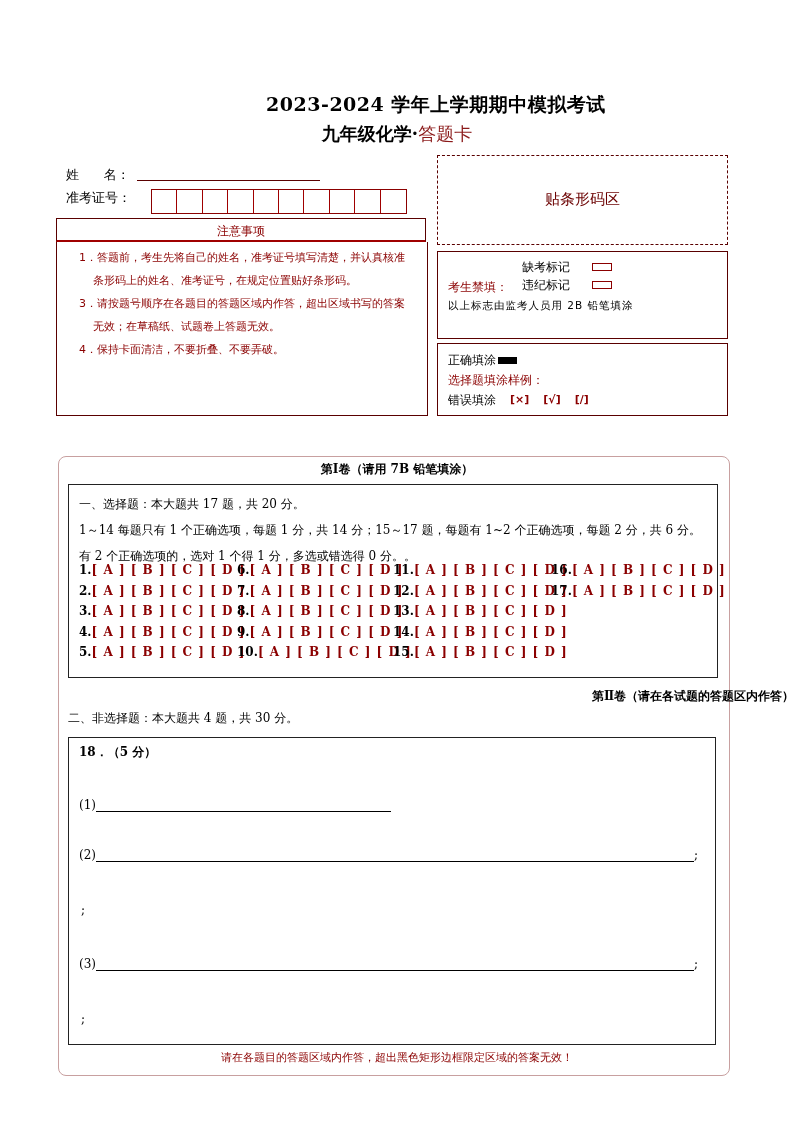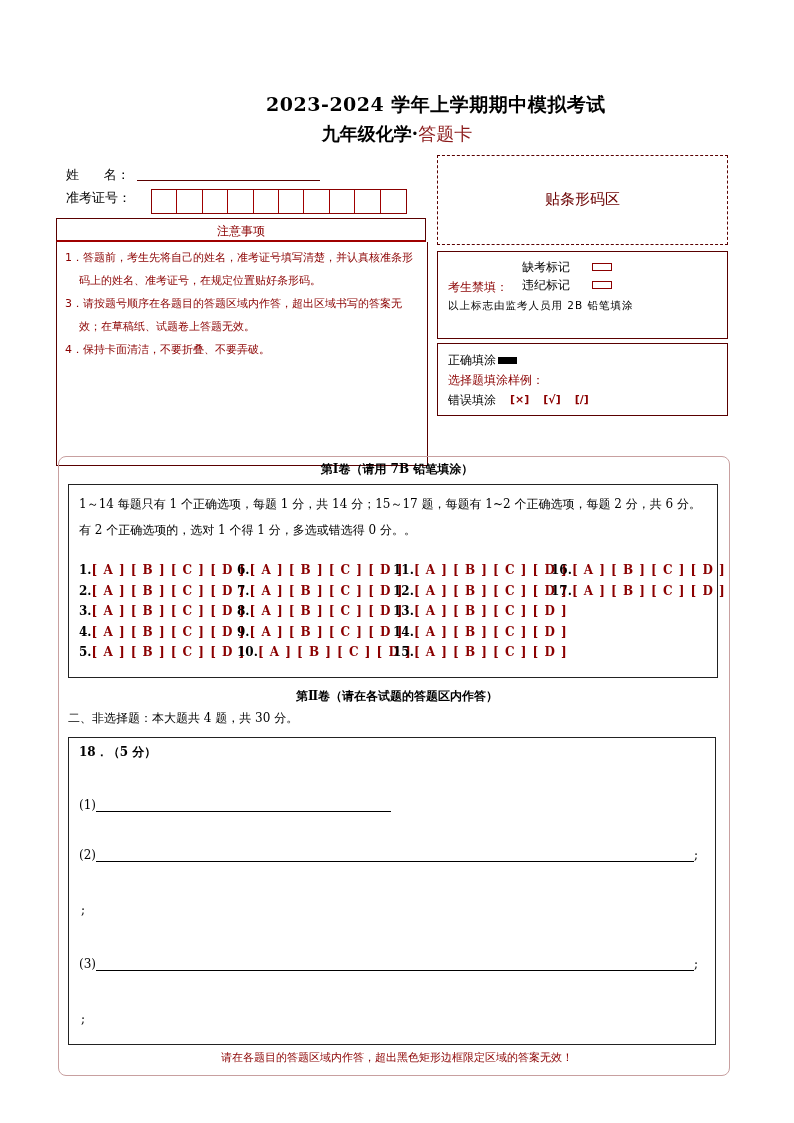--- a/index.html
+++ b/index.html
@@ -9,22 +9,22 @@
   .title1 { left: 0; width: 794px; top: 92px; text-align: center; font-size: 19px; font-weight: bold; letter-spacing: 0.5px; padding-left: 39px; }
   .title2 { left: 0; width: 794px; top: 122px; text-align: center; font-size: 18px; font-weight: bold; }
   .title2 .red { color: #8b1a1a; font-weight: normal; }
   .lbl { font-family: "DejaVu Sans", sans-serif; font-size: 13px; }
   .name-line { left: 137px; top: 180px; width: 183px; border-bottom: 1px solid #5a0000; height: 0; }
   .idgrid { left: 151px; top: 189px; display: flex; border: 1px solid #8b0000; }
   .idgrid div { width: 25.4px; height: 23px; border-right: 1px solid #a00000; box-sizing: border-box; }
   .idgrid div:last-child { border-right: none; }
   .notice-head { left: 56px; top: 218px; width: 370px; height: 24px; border: 1px solid #5a0000; border-bottom: 2px solid #a00000;
                  text-align: center; line-height: 24px; font-family: "DejaVu Sans", sans-serif; font-size: 12px; color: #8b0000; box-sizing: border-box; }
-  .notice-body { left: 56px; top: 242px; width: 372px; height: 224px; border: 1px solid #5a0000; border-top: none; box-sizing: border-box;
-                 padding: 4px 6px; font-family: "DejaVu Sans", sans-serif; font-size: 11px; color: #8b0000; line-height: 23px; }
+  .notice-body { left: 56px; top: 242px; width: 372px; height: 174px; border: 1px solid #5a0000; border-top: none; box-sizing: border-box;
+                 padding: 4px 20px; font-family: "DejaVu Sans", sans-serif; font-size: 11px; color: #8b0000; line-height: 23px; }
   .notice-body .item { padding-left: 16px; text-indent: -14px; }
   .barcode { left: 437px; top: 155px; width: 291px; height: 90px; border: 1px dashed #5a0000; box-sizing: border-box;
              text-align: center; line-height: 86px; font-family: "DejaVu Sans", sans-serif; font-size: 15px; color: #6b0000; }
   .forbid { left: 437px; top: 251px; width: 291px; height: 88px; border: 1px solid #5a0000; box-sizing: border-box;
             padding: 6px 10px; font-family: "DejaVu Sans", sans-serif; font-size: 12px; }
   .forbid .row { height: 18px; line-height: 18px; display: flex; align-items: center; }
   .forbid .kp { color: #8b0000; width: 74px; margin-top: 40px; }
   .forbid .mark { width: 18px; height: 6px; border: 1px solid #8b0000; margin-left: 22px; }
   .forbid .small { font-size: 10.5px; margin-top: 2px; letter-spacing: 1px; }
   .sample { left: 437px; top: 343px; width: 291px; height: 73px; border: 1px solid #5a0000; box-sizing: border-box;
@@ -33,21 +33,21 @@
   .sample .red { color: #8b0000; }
   .filled { display: inline-block; width: 19px; height: 7px; background: #000; margin-left: 2px; }
   .wrong { color: #8b0000; font-weight: bold; margin-left: 14px; font-size: 11px; }
   .section { left: 58px; top: 456px; width: 672px; height: 620px; border: 1px solid #c8a0a0; border-radius: 8px; box-sizing: border-box; }
   .sec-title { left: 0; width: 794px; top: 461px; text-align: center; font-size: 12px; font-weight: bold; }
   .mc-box { left: 68px; top: 484px; width: 650px; height: 194px; border: 1px solid #222; box-sizing: border-box; padding: 6px 10px; font-size: 12px; }
   .mc-box .txt { line-height: 26px; }
   .opts { position: absolute; top: 78px; left: 10px; }
   .q { position: absolute; font-weight: bold; font-size: 12px; white-space: nowrap; }
   .q .opt { color: #8b0000; letter-spacing: 1px; }
-  .sec2-title { left: 0; width: 794px; top: 688px; text-align: center; font-size: 12px; font-weight: bold; }
+  .sec2-title { left: 0; width: 794px; top: 688px; text-align: right; font-size: 12px; font-weight: bold; }
   .sec2-desc { left: 68px; top: 710px; font-size: 12px; }
   .ans-box { left: 68px; top: 737px; width: 648px; height: 308px; border: 1px solid #222; box-sizing: border-box; }
   .ans-box .head { position: absolute; left: 10px; top: 6px; font-size: 12px; font-weight: bold; }
   .line-row { position: absolute; left: 10px; font-size: 12px; display: flex; align-items: flex-end; }
   .uline { border-bottom: 1px solid #000; height: 12px; }
   .semi { position: absolute; left: 12px; font-size: 12px; }
   .footer-note { left: 0; width: 794px; top: 1050px; text-align: center; font-family: "DejaVu Sans", sans-serif; font-size: 11px; color: #8b0000; }
 </style>
 </head>
 <body>
@@ -105,20 +105,21 @@
     <span class="wrong">[×]</span>
     <span class="wrong">[√]</span>
     <span class="wrong">[/]</span>
   </div>
 </div>
 
 <div class="abs section"></div>
 <div class="abs sec-title">第Ⅰ卷（请用 7B 铅笔填涂）</div>
 
 <div class="abs mc-box">
+  <div class="txt">一、选择题：本大题共 17 题，共 20 分。</div>
   <div class="txt">1～14 每题只有 1 个正确选项，每题 1 分，共 14 分；15～17 题，每题有 1~2 个正确选项，每题 2 分，共 6 分。有 2 个正确选项的，选对 1 个得 1 分，多选或错选得 0 分。。</div>
   <div class="opts" id="opts">
       <div class="q" style="left: 0px; top: 0px;"><span>1.</span><span class="opt">[ A ] [ B ] [ C ] [ D ]</span></div>
       <div class="q" style="left: 0px; top: 20.5px;"><span>2.</span><span class="opt">[ A ] [ B ] [ C ] [ D ]</span></div>
       <div class="q" style="left: 0px; top: 41px;"><span>3.</span><span class="opt">[ A ] [ B ] [ C ] [ D ]</span></div>
       <div class="q" style="left: 0px; top: 61.5px;"><span>4.</span><span class="opt">[ A ] [ B ] [ C ] [ D ]</span></div>
       <div class="q" style="left: 0px; top: 82px;"><span>5.</span><span class="opt">[ A ] [ B ] [ C ] [ D ]</span></div>
       <div class="q" style="left: 158px; top: 0px;"><span>6.</span><span class="opt">[ A ] [ B ] [ C ] [ D ]</span></div>
       <div class="q" style="left: 158px; top: 20.5px;"><span>7.</span><span class="opt">[ A ] [ B ] [ C ] [ D ]</span></div>
       <div class="q" style="left: 158px; top: 41px;"><span>8.</span><span class="opt">[ A ] [ B ] [ C ] [ D ]</span></div>

